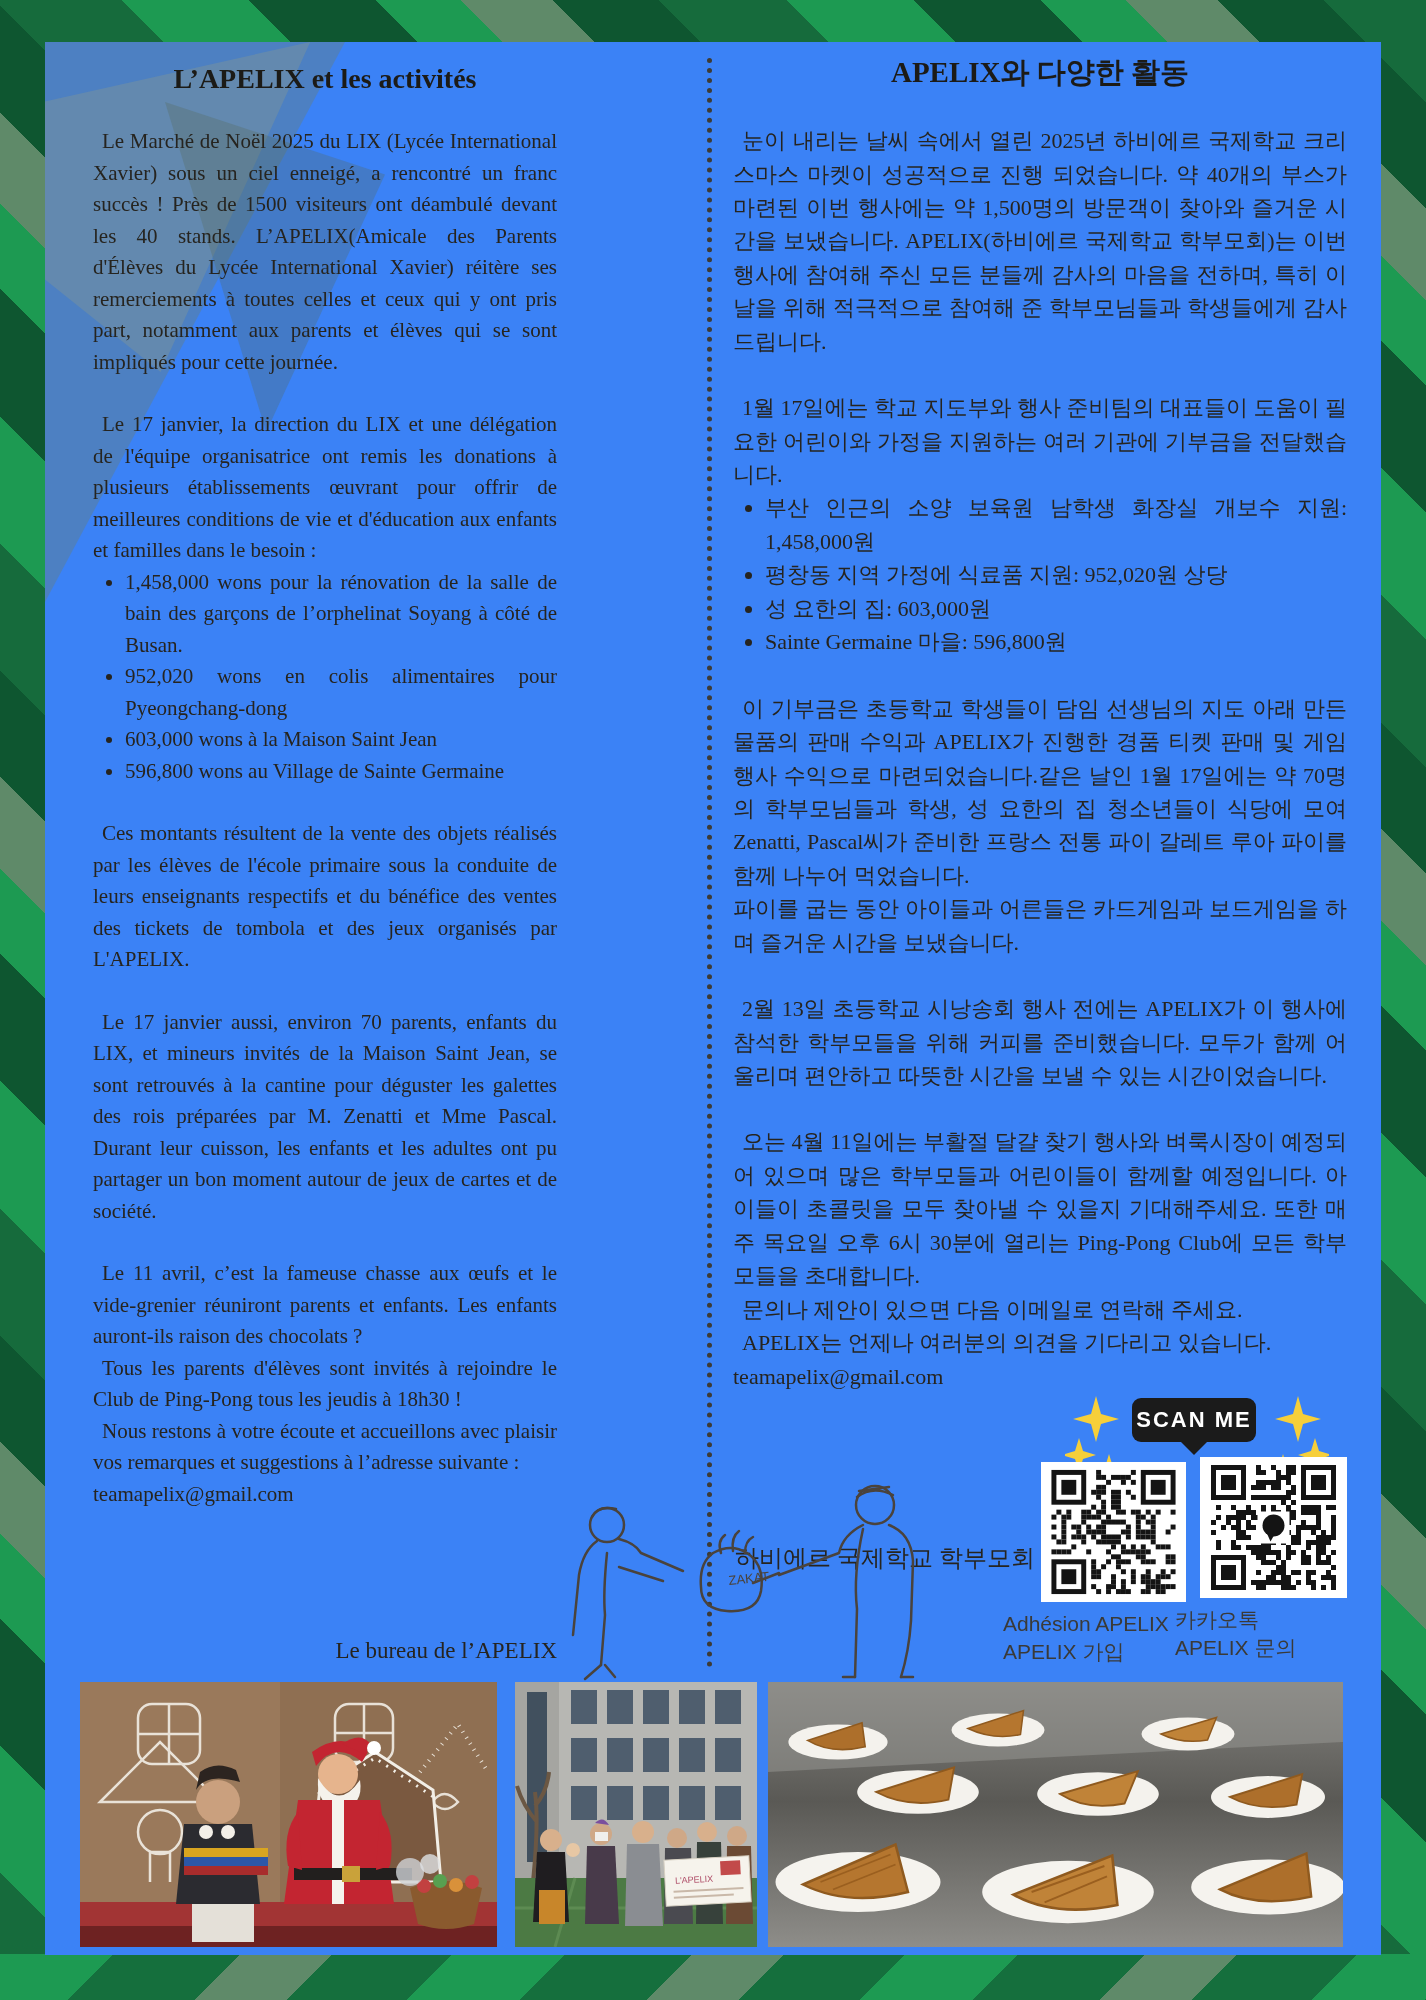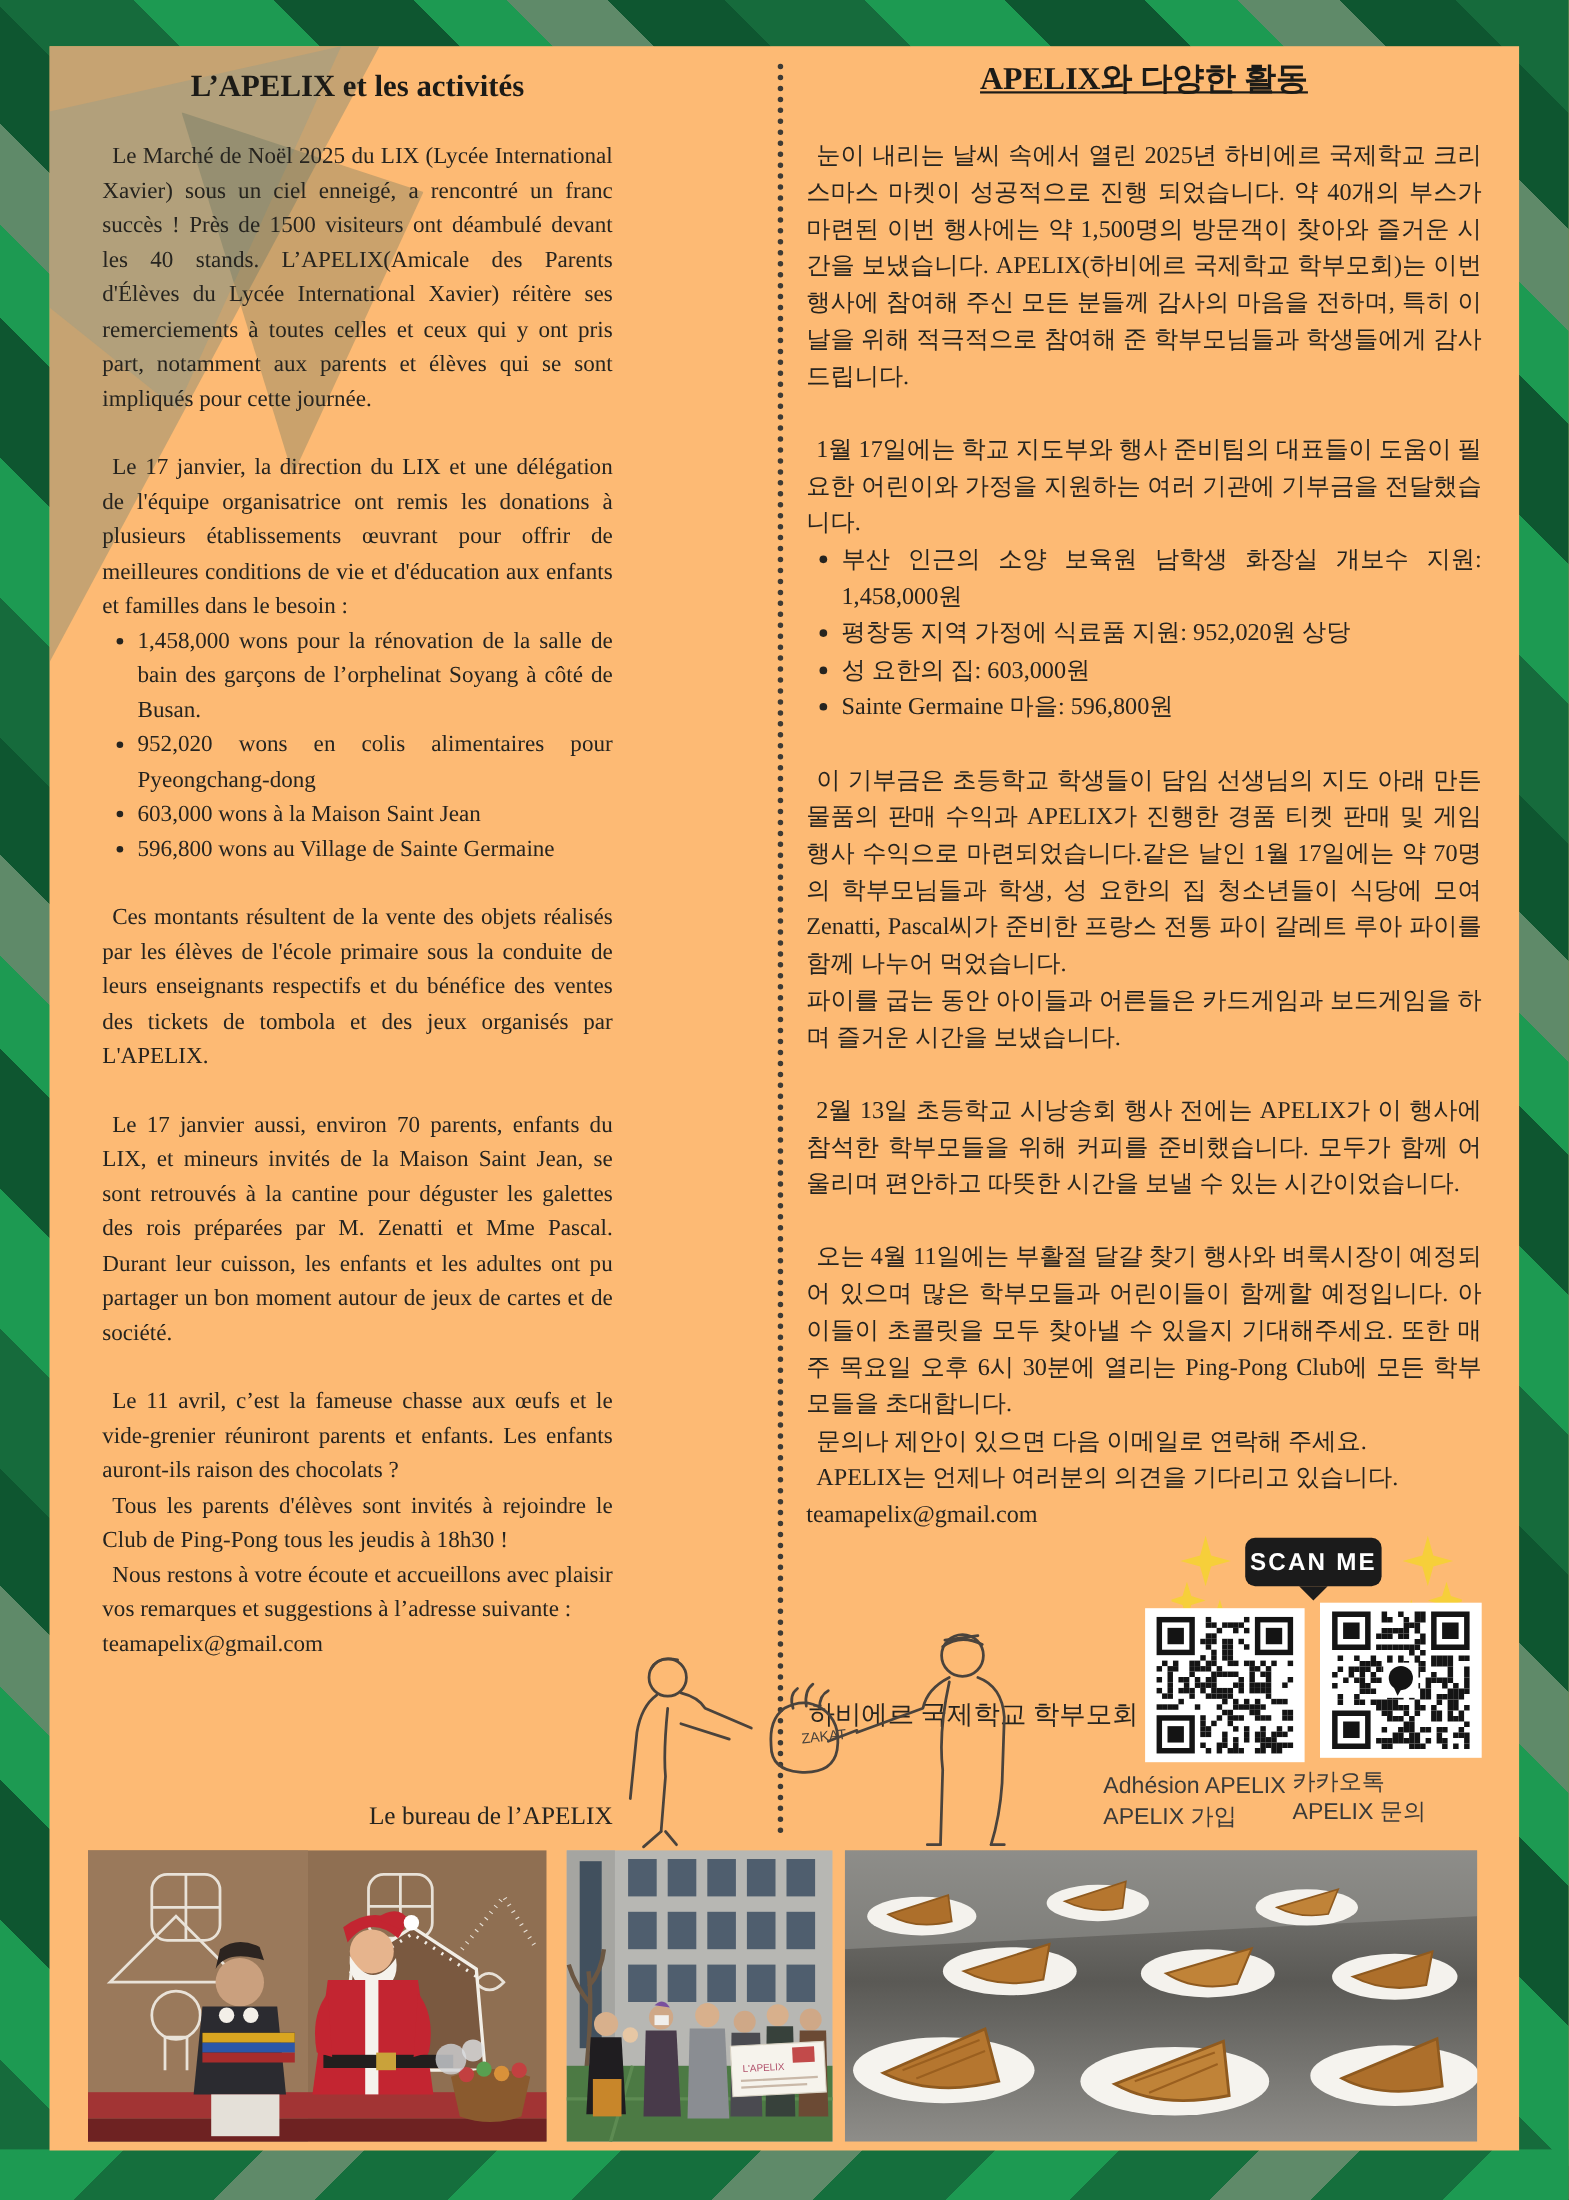--- a/index.html
+++ b/index.html
@@ -16,35 +16,35 @@
       #1d9a52 270px 330px, #5f8a69 330px 395px, #0e5630 395px 470px);
   }
   .frame-bottom{
     position:absolute;left:0;right:0;bottom:0;height:46px;
     background:repeating-linear-gradient(135deg,
       #1d9a52 0 80px, #156f3d 80px 170px, #5f8a69 170px 235px, #156f3d 235px 320px);
   }
   
   .page{
     position:absolute;left:45px;top:42px;width:1336px;height:1913px;
-    background:#fdba74;color:#26241f;
+    background:#3b82f6;color:#26241f;
   }
   .corner{position:absolute;pointer-events:none;}
   .c1{left:0;top:0;width:300px;height:560px;background:#6b7f6e;opacity:.38;
       clip-path:polygon(0 0,100% 0,0 100%);}
   .c2{left:0;top:0;width:340px;height:330px;background:#8b9b8d;opacity:.35;
       clip-path:polygon(0 18%,78% 0,34% 100%,0 72%);}
   .c3{left:120px;top:60px;width:220px;height:330px;background:#55695a;opacity:.30;
       clip-path:polygon(0 0,100% 22%,46% 100%);}
   
   .col-left{position:absolute;left:48px;top:16px;width:464px;font-size:21px;line-height:1.5;}
   .col-right{position:absolute;left:688px;top:8px;width:614px;font-size:22px;line-height:1.52;}
   .title{font-weight:bold;text-align:center;color:#1c1b17;margin:0 0 26px 0;}
   .fr-title{font-size:28px;}
-  .kr-title{font-size:29px;margin-bottom:30px;text-decoration:underline;}
+  .kr-title{font-size:29px;margin-bottom:30px;}
   .para{margin:0;text-align:justify;text-indent:9px;}
   .cont{text-indent:9px;}
   .noind{text-indent:0;}
   .blk{margin-bottom:31px;}
   .col-right .blk{margin-bottom:33px;}
   ul.dlist{margin:0 0 31px 0;padding-left:32px;}
   .col-right ul.dlist{margin-bottom:33px;}
   ul.dlist li{margin:0;text-align:justify;}
   .email{color:#26241f;text-decoration:none;}
   .divider{

